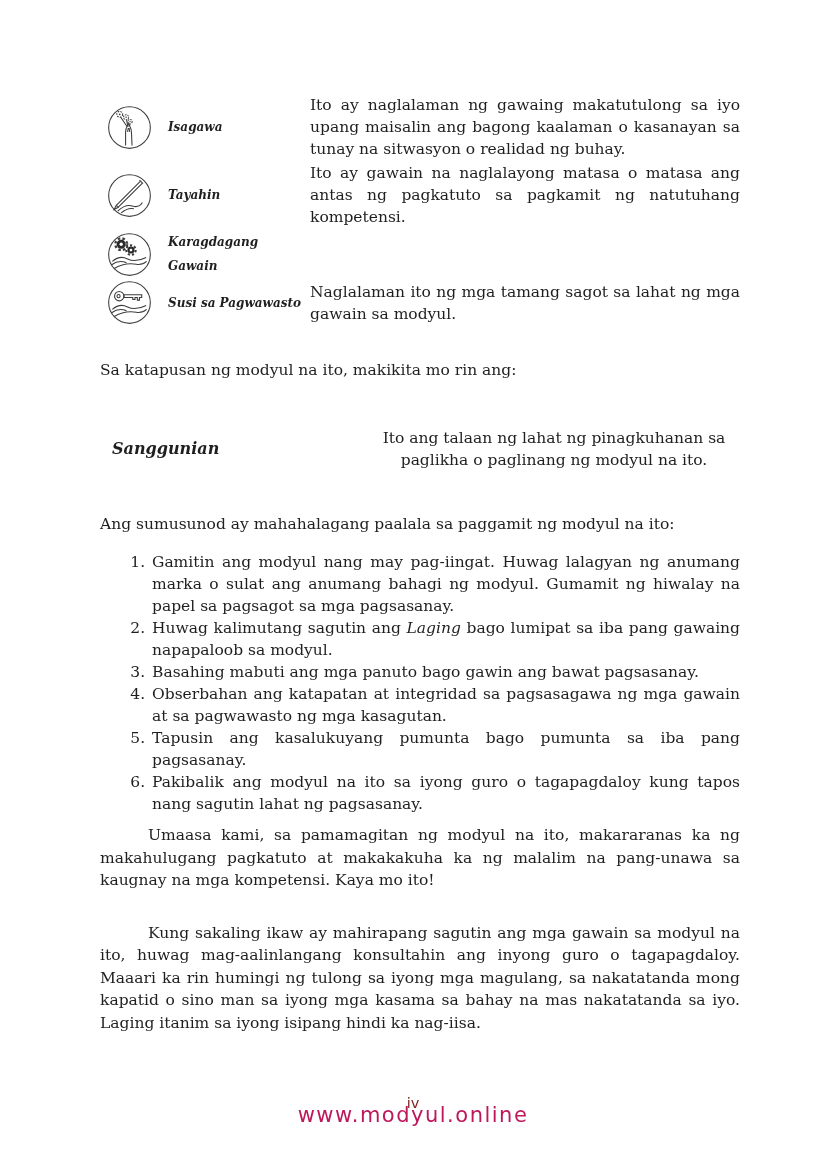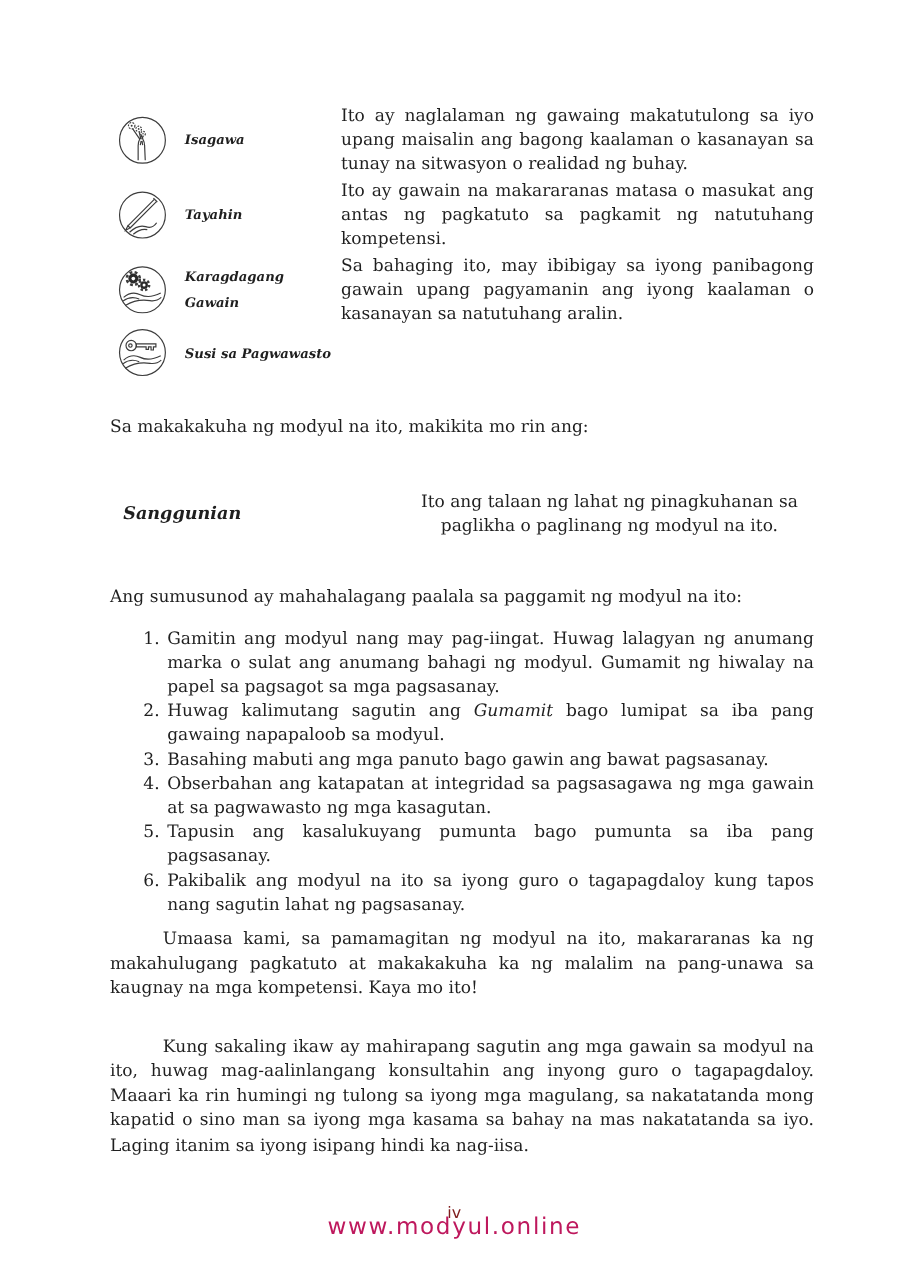--- a/index.html
+++ b/index.html
@@ -87,71 +87,71 @@
           <svg viewBox="0 0 46 46" fill="none" stroke="#3d3d3d" stroke-width="1.1">
             <circle cx="23" cy="23" r="21.3"></circle>
             <path d="M9.5 33 L34 8.5 M11.5 35 L36 10.5"></path>
             <path d="M9.5 33 L7.3 37.2 L11.5 35 Z"></path>
             <path d="M33.2 7.3 L36.8 10.9"></path>
             <path d="M11 39 Q19 31.5 26 33.8 Q32.5 36 36.2 30.2"></path>
             <path d="M14.5 40.8 Q21.5 35 27.5 36.6"></path>
           </svg>
         </div>
         <div class="label-cell">Tayahin</div>
-        <div class="desc-cell">Ito ay gawain  na makararanas matasa o masukat ang antas ng pagkatuto sa pagkamit ng natutuhang kompetensi.</div>
+        <div class="desc-cell">Ito ay gawain  na naglalayong matasa o matasa ang antas ng pagkatuto sa pagkamit ng natutuhang kompetensi.</div>
       </div>
 
       <div class="icon-row">
         <div class="icon-cell">
           <svg viewBox="0 0 46 46" fill="none" stroke="#3d3d3d" stroke-width="1.1">
             <circle cx="23" cy="23" r="21.3"></circle>
             <circle cx="14.5" cy="12.5" r="6" stroke-width="2.4" stroke-dasharray="2.6 2.2"></circle>
             <circle cx="14.5" cy="12.5" r="4.6" fill="#2a2a2a" stroke="none"></circle>
             <circle cx="14.5" cy="12.5" r="1.7" fill="#ffffff" stroke="none"></circle>
             <circle cx="24.5" cy="18.5" r="4.8" stroke-width="2.2" stroke-dasharray="2.2 2"></circle>
             <circle cx="24.5" cy="18.5" r="3.6" fill="#2a2a2a" stroke="none"></circle>
             <circle cx="24.5" cy="18.5" r="1.4" fill="#ffffff" stroke="none"></circle>
             <path d="M5.5 30 Q13 23.5 21 27.5 Q29 31.5 40 26"></path>
             <path d="M4.8 33.5 Q12 28 20 31.5"></path>
             <path d="M7 37.5 Q18 31 30 33 Q36 34 40.5 30"></path>
           </svg>
         </div>
         <div class="label-cell">Karagdagang Gawain</div>
-        <div class="desc-cell">Sa bahaging ito, may ibibigay sa iyong panibagong gawain upang pagyamanin ang iyong kaalaman o kasanayan sa natutuhang aralin.</div>
       </div>
 
       <div class="icon-row">
         <div class="icon-cell">
           <svg viewBox="0 0 46 46" fill="none" stroke="#3d3d3d" stroke-width="1.1">
             <circle cx="23" cy="23" r="21.3"></circle>
             <circle cx="12.5" cy="16.5" r="4.8"></circle>
             <circle cx="11.8" cy="16.5" r="1.6"></circle>
             <path d="M17.3 15 H35.5 V17.8 H33.2 V20.6 H31 V17.8 H28.6 V20 H26.4 V17.8 H17.3 Z"></path>
             <path d="M5.5 30 Q13 23.5 21 27.5 Q29 31.5 40 26"></path>
             <path d="M4.8 33.5 Q12 28 20 31.5"></path>
             <path d="M7 37.5 Q18 31 30 33 Q36 34 40.5 30"></path>
           </svg>
         </div>
         <div class="label-cell">Susi sa Pagwawasto</div>
+        <div class="desc-cell">Naglalaman ito ng mga tamang sagot sa lahat ng mga gawain sa modyul.</div>
       </div>
 
     </section>
 
-    <p class="closing-line">Sa makakakuha ng modyul na ito, makikita mo rin ang:</p>
+    <p class="closing-line">Sa katapusan ng modyul na ito, makikita mo rin ang:</p>
 
     <section class="sanggunian-row">
       <div class="sanggunian-label">Sanggunian</div>
       <div class="sanggunian-desc">Ito ang talaan ng lahat ng pinagkuhanan sa paglikha o paglinang ng modyul na ito.</div>
     </section>
 
     <p class="reminders-intro">Ang sumusunod ay mahahalagang paalala sa paggamit ng modyul na ito:</p>
 
     <ol class="reminders-list">
       <li><span>Gamitin ang modyul nang may pag-iingat. Huwag lalagyan ng anumang marka o sulat ang anumang bahagi ng modyul. Gumamit ng hiwalay na papel sa pagsagot sa mga pagsasanay.</span></li>
-      <li><span>Huwag kalimutang sagutin ang </span><i>Gumamit</i><span> bago lumipat sa iba pang gawaing napapaloob sa modyul.</span></li>
+      <li><span>Huwag kalimutang sagutin ang </span><i>Laging</i><span> bago lumipat sa iba pang gawaing napapaloob sa modyul.</span></li>
       <li><span>Basahing mabuti ang mga panuto bago gawin ang bawat pagsasanay.</span></li>
       <li><span>Obserbahan ang katapatan at integridad sa pagsasagawa ng mga gawain at sa pagwawasto ng mga kasagutan.</span></li>
       <li><span>Tapusin ang kasalukuyang pumunta bago pumunta sa iba pang pagsasanay.</span></li>
       <li><span>Pakibalik ang modyul na ito sa iyong guro o tagapagdaloy kung tapos nang sagutin lahat ng pagsasanay.</span></li>
     </ol>
 
     <p class="body-para second">Umaasa kami, sa pamamagitan ng modyul na ito, makararanas ka ng makahulugang pagkatuto at makakakuha ka ng malalim na pang-unawa sa kaugnay na mga kompetensi. Kaya mo ito!</p>
     <p class="body-para">Kung sakaling ikaw ay mahirapang sagutin ang mga gawain sa modyul na ito, huwag mag-aalinlangang konsultahin ang inyong guro o tagapagdaloy. Maaari ka rin humingi ng tulong sa iyong mga magulang, sa nakatatanda mong kapatid o sino man sa iyong mga kasama sa bahay na mas nakatatanda sa iyo. Laging itanim sa iyong isipang hindi ka nag-iisa.</p>
 
   </div>

